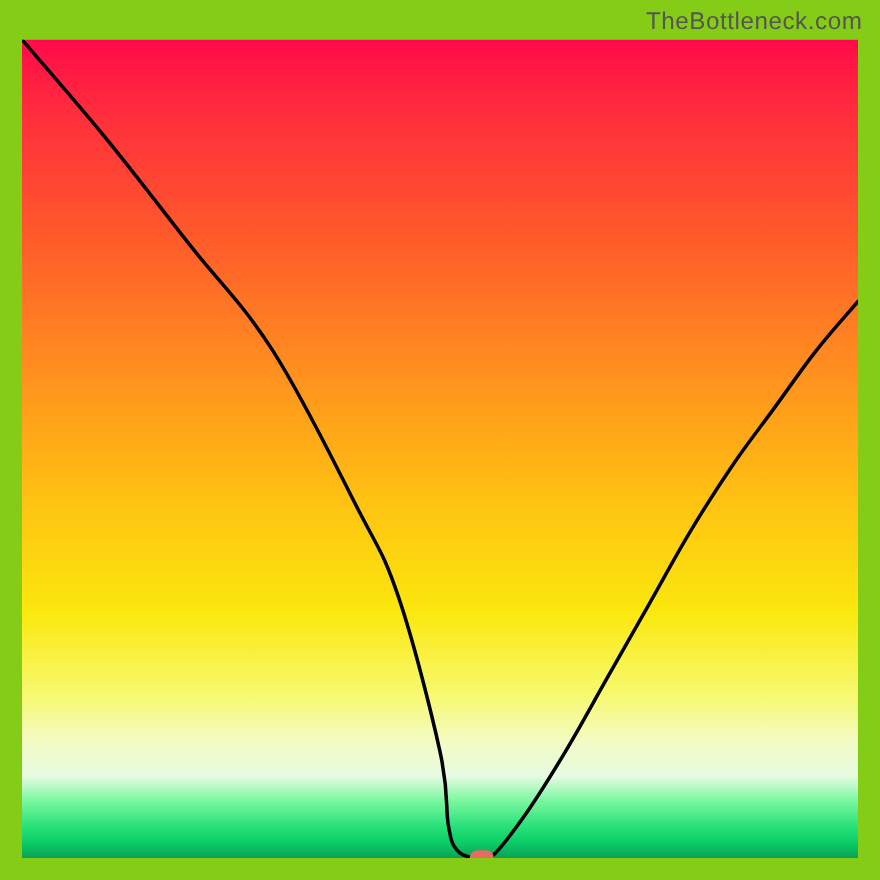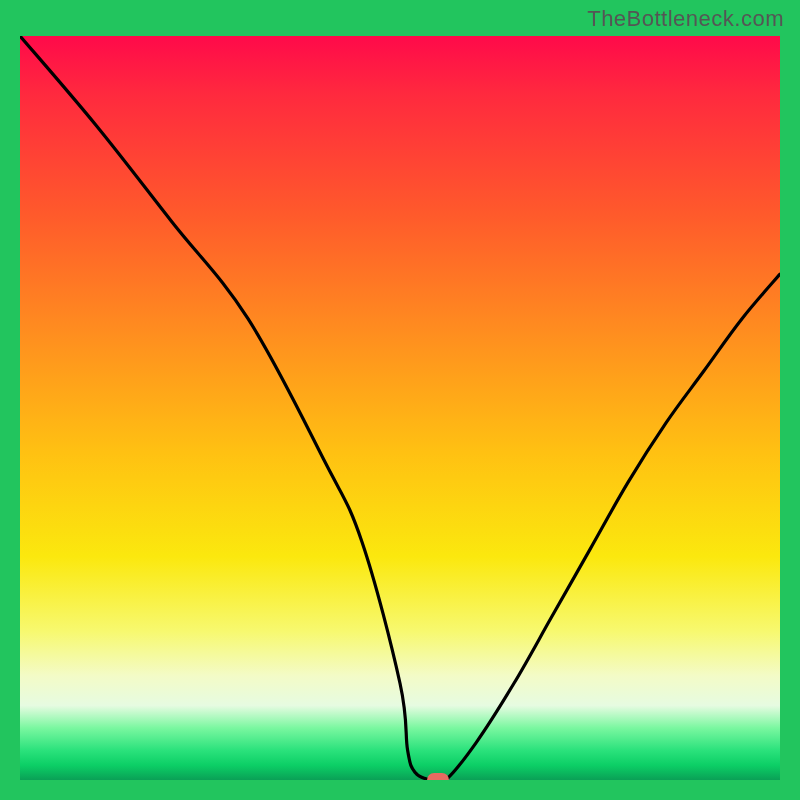--- a/index.html
+++ b/index.html
@@ -8,21 +8,21 @@
     width: 800px;
     height: 800px;
     background: #000;
     font-family: Arial, Helvetica, sans-serif;
     overflow: hidden;
   }
   .frame {
     position: relative;
     width: 800px;
     height: 800px;
-    background: #22c55e;
+    background: #84cc16;
   }
   .watermark {
     position: absolute;
     top: 6px;
     right: 16px;
     color: #555;
     font-size: 22px;
     font-weight: 500;
     letter-spacing: 0.5px;
     user-select: none;

